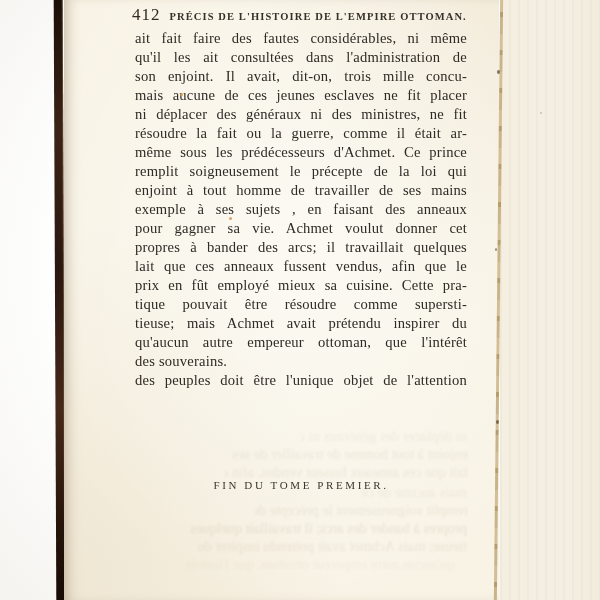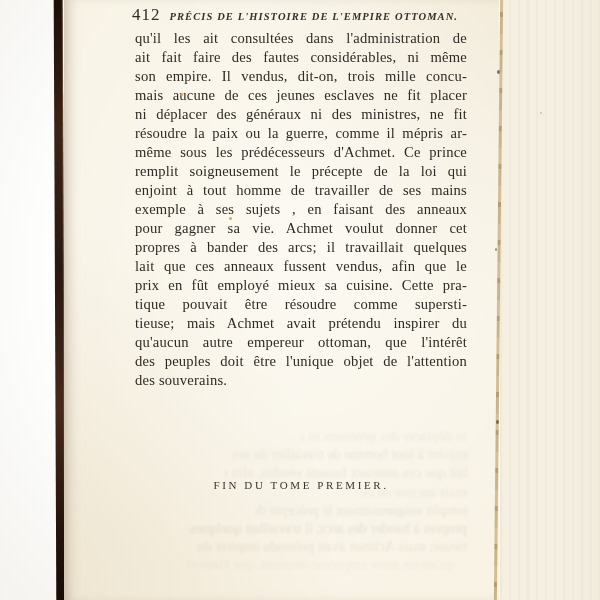--- a/index.html
+++ b/index.html
@@ -45,21 +45,21 @@
       repeating-linear-gradient(90deg, rgba(200,185,150,.10) 0 2px, transparent 2px 9px),
       linear-gradient(90deg,#f4efe1,#f4efe2 60%,#f1ecdd);
   }
   .header{
     position:absolute;left:132px;top:5px;width:340px;
     display:flex;align-items:baseline;color:#2f2b26;
   }
   .pagenum{font-size:17px;letter-spacing:1px;}
   .running-title{
     font-size:10.5px;font-weight:bold;letter-spacing:1.1px;margin-left:9px;
-    white-space:nowrap;color:#34302a;font-style:italic;
+    white-space:nowrap;color:#34302a;
   }
   .body-text{
     position:absolute;left:135px;top:29px;width:332px;
     font-size:14.6px;line-height:19px;letter-spacing:.2px;
     color:#2e2a25;
   }
   .body-text .line{
     height:19px;white-space:nowrap;overflow:visible;
     text-align:justify;text-align-last:justify;
   }
@@ -87,39 +87,39 @@
   <div class="page-stack"></div>
   <div class="page"></div>
   <div class="page-edge"></div>
 
   <div class="header">
     <span class="pagenum">412</span>
     <span class="running-title">PRÉCIS DE L'HISTOIRE DE L'EMPIRE OTTOMAN.</span>
   </div>
 
   <div class="body-text">
+    <div class="line">ait fait faire des fautes considérables, ni même</div>
     <div class="line">qu'il les ait consultées dans l'administration de</div>
-    <div class="line">ait fait faire des fautes considérables, ni même</div>
-    <div class="line">son empire. Il vendus, dit-on, trois mille concu-</div>
+    <div class="line">son enjoint. Il avait, dit-on, trois mille concu-</div>
     <div class="line">mais aucune de ces jeunes esclaves ne fit placer</div>
     <div class="line">ni déplacer des généraux ni des ministres, ne fit</div>
-    <div class="line">résoudre la paix ou la guerre, comme il mépris ar-</div>
+    <div class="line">résoudre la fait ou la guerre, comme il était ar-</div>
     <div class="line">même sous les prédécesseurs d'Achmet. Ce prince</div>
     <div class="line">remplit soigneusement le précepte de la loi qui</div>
     <div class="line">enjoint à tout homme de travailler de ses mains</div>
     <div class="line">exemple à ses sujets , en faisant des anneaux</div>
     <div class="line">pour gagner sa vie. Achmet voulut donner cet</div>
     <div class="line">propres à bander des arcs; il travaillait quelques</div>
     <div class="line">lait que ces anneaux fussent vendus, afin que le</div>
     <div class="line">prix en fût employé mieux sa cuisine. Cette pra-</div>
     <div class="line">tique pouvait être résoudre comme supersti-</div>
     <div class="line">tieuse; mais Achmet avait prétendu inspirer du</div>
     <div class="line">qu'aucun autre empereur ottoman, que l'intérêt</div>
+    <div class="line last">des souverains.</div>
     <div class="line">des peuples doit être l'unique objet de l'attention</div>
-    <div class="line last">des souverains.</div>
   </div>
 
   <div class="footer">FIN DU TOME PREMIER.</div>
 
   <div class="bleed" style="left:300px;top:428px;width:167px;opacity:.09;">ni déplacer des généraux ni des ministres, ne fit</div>
   <div class="bleed" style="left:230px;top:446px;width:238px;opacity:.12;">enjoint à tout homme de travailler de ses mains</div>
   <div class="bleed" style="left:225px;top:464px;width:243px;opacity:.12;">lait que ces anneaux fussent vendus, afin que le</div>
   <div class="bleed" style="left:360px;top:484px;width:107px;opacity:.10;">mais aucune de ces jeunes esclaves ne fit placer</div>
   <div class="bleed" style="left:255px;top:502px;width:213px;opacity:.13;">remplit soigneusement le précepte de la loi qui</div>
   <div class="bleed" style="left:140px;top:520px;width:327px;opacity:.16;">propres à bander des arcs; il travaillait quelques</div>

